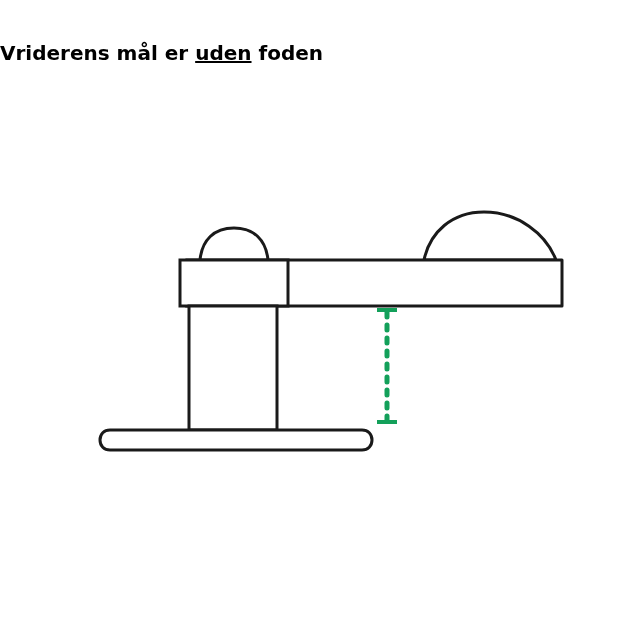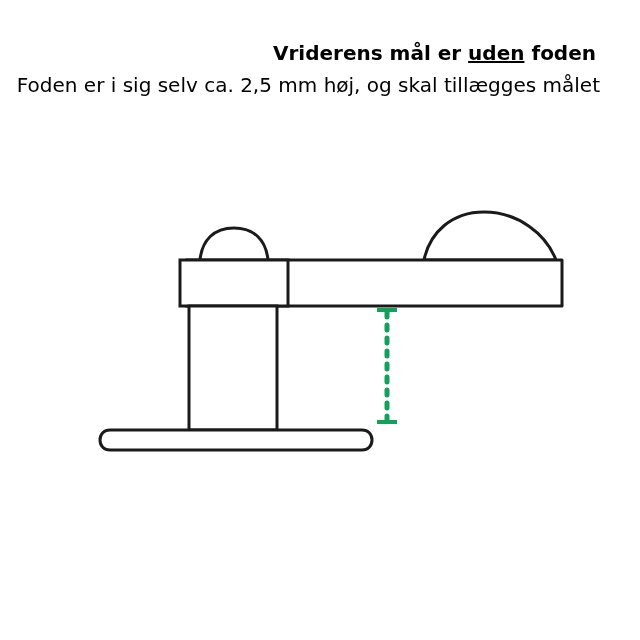--- a/index.html
+++ b/index.html
@@ -17,21 +17,21 @@
   #page {
     position: relative;
     width: 640px;
     height: 640px;
   }
   .text-block {
     position: absolute;
     left: 0;
     top: 40px;
     width: 596px;
-    text-align: right;
+    text-align: left;
   }
   .headline {
     font-size: 20px;
     font-weight: bold;
     line-height: 26px;
     margin: 0 0 4px 0;
   }
   .headline .underlined {
     text-decoration: underline;
   }
@@ -50,21 +50,20 @@
     height: 360px;
   }
 </style>
 </head>
 <body>
 
 <div id="page">
 
   <div class="text-block">
     <div class="headline"><span>Vriderens mål er </span><span class="underlined">uden</span><span> foden</span></div>
-    <div class="subline">Foden er i sig selv ca. 2,5 mm høj, og skal tillægges målet</div>
   </div>
 
   <div class="drawing">
     <svg width="640" height="360" viewBox="0 0 640 360">
 
       <path d="M 424 110 C 430 82 452 62 484 62 C 518 62 546 84 556 110 Z" fill="#ffffff" stroke="#1a1a1a" stroke-width="3" stroke-linejoin="round"></path>
 
       <path d="M 186 110 L 562 110 L 562 156 L 186 156 Z" fill="#ffffff" stroke="#1a1a1a" stroke-width="3" stroke-linejoin="round"></path>
 
       <path d="M 200 110 C 202 90 214 78 234 78 C 254 78 266 90 268 110 Z" fill="#ffffff" stroke="#1a1a1a" stroke-width="3" stroke-linejoin="round"></path>

